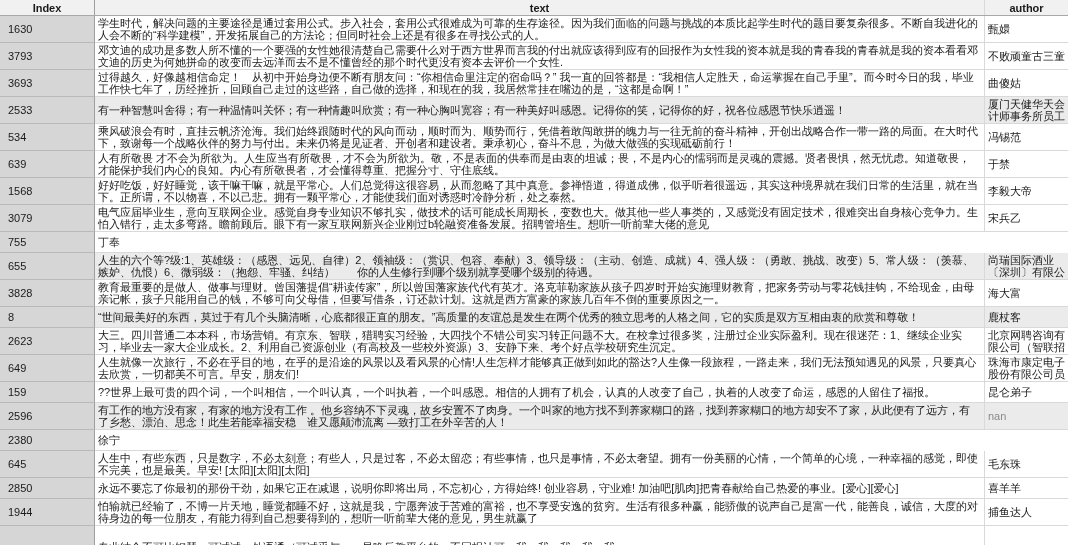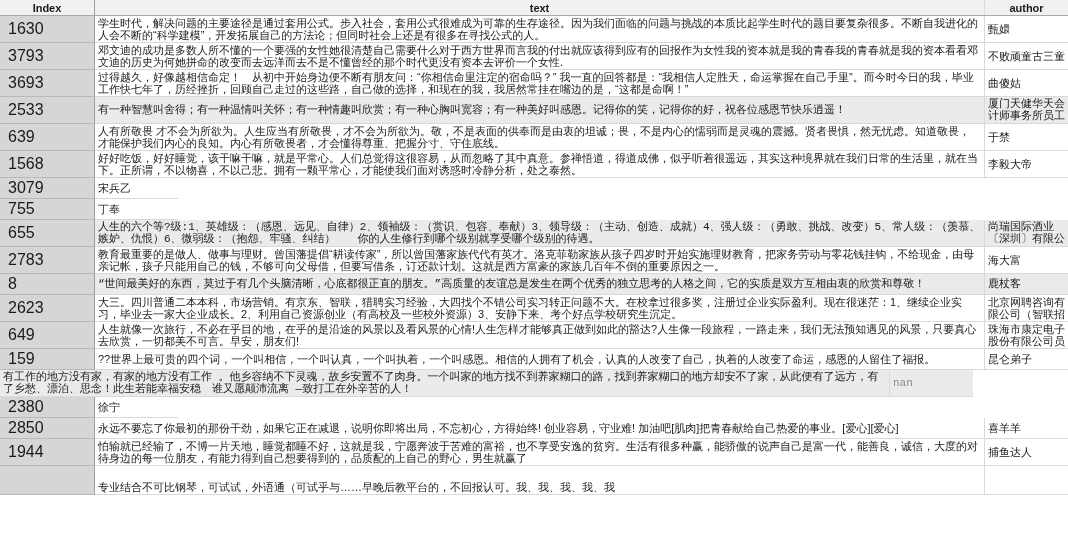--- a/index.html
+++ b/index.html
@@ -5,26 +5,26 @@
   html,body{margin:0;padding:0;background:#fff;}
   body{font-family:"Liberation Sans","DejaVu Sans",sans-serif;color:var(--text-color,#1a1a1a);}
   .wrap{width:1068px;height:545px;overflow:hidden;background:#fff;position:relative;}
   .hrow{display:flex;height:15px;background:var(--header-bg,#f1f1f1);border-bottom:1px solid #a8a8a8;}
   .hcell{box-sizing:border-box;font-size:11px;font-weight:bold;display:flex;align-items:center;justify-content:center;overflow:hidden;}
   .hcell.h-index{width:95px;border-right:1px solid var(--index-border,#9e9e9e);}
   .hcell.h-text{width:890px;border-right:1px solid var(--grid-line,#d9d9d9);}
   .hcell.h-author{width:83px;}
   .row{display:flex;min-height:21px;}
   .cell{box-sizing:border-box;display:flex;align-items:center;overflow:hidden;}
-  .index-cell{width:95px;background:var(--index-col-bg,#d6d6d6);border-right:1px solid var(--index-border,#9e9e9e);border-bottom:1px solid #b9b9b9;padding:1px 4px 1px 8px;font-size:16px;}
+  .index-cell{width:95px;background:var(--index-col-bg,#d6d6d6);border-right:1px solid var(--index-border,#9e9e9e);border-bottom:1px solid #b9b9b9;padding:1px 4px 1px 8px;font-size:11px;}
   .text-cell{width:890px;border-right:1px solid var(--grid-line,#d9d9d9);border-bottom:1px solid var(--grid-line,#d9d9d9);padding:1px 3px;}
   .author-cell{width:83px;border-bottom:1px solid var(--grid-line,#d9d9d9);padding:1px 3px;}
   .text-span,.author-span{display:block;width:100%;font-size:11px;line-height:12px;word-break:break-all;}
   .author-span{max-height:24px;overflow:hidden;}
-  .shaded .text-cell,.shaded .author-cell{background:var(--shaded-row-bg,#ebebeb);font-family:Liberation Mono, monospace;}
+  .shaded .text-cell,.shaded .author-cell{background:var(--shaded-row-bg,#ebebeb);}
   .nan{color:var(--nan-color,#8a8a8a);}
   .partial .text-span{padding-top:14px;}
   .partial{min-height:26px;}
 </style>
 </head>
 <body>
 
 <div class="wrap">
   <div class="hrow">
     <div class="hcell h-index">Index</div>
@@ -71,20 +71,31 @@
         </div>
         <div class="cell text-cell">
           <span class="text-span">有一种智慧叫舍得；有一种温情叫关怀；有一种情趣叫欣赏；有一种心胸叫宽容；有一种美好叫感恩。记得你的笑，记得你的好，祝各位感恩节快乐逍遥！</span>
         </div>
         <div class="cell author-cell">
           <span class="author-span">厦门天健华天会计师事务所员工</span>
         </div>
       </div>
       <div class="row">
         <div class="cell index-cell">
+          <span>534</span>
+        </div>
+        <div class="cell text-cell">
+          <span class="text-span">乘风破浪会有时，直挂云帆济沧海。我们始终跟随时代的风向而动，顺时而为、顺势而行，凭借着敢闯敢拼的魄力与一往无前的奋斗精神，开创出战略合作一带一路的局面。在大时代下，致谢每一个战略伙伴的努力与付出。未来仍将是见证者、开创者和建设者。秉承初心，奋斗不息，为做大做强的实现砥砺前行！</span>
+        </div>
+        <div class="cell author-cell">
+          <span class="author-span">冯锡范</span>
+        </div>
+      </div>
+      <div class="row">
+        <div class="cell index-cell">
           <span>639</span>
         </div>
         <div class="cell text-cell">
           <span class="text-span">人有所敬畏 才不会为所欲为。人生应当有所敬畏，才不会为所欲为。敬，不是表面的供奉而是由衷的坦诚；畏，不是内心的懦弱而是灵魂的震撼。贤者畏惧，然无忧虑。知道敬畏，才能保护我们内心的良知。内心有所敬畏者，才会懂得尊重、把握分寸、守住底线。</span>
         </div>
         <div class="cell author-cell">
           <span class="author-span">于禁</span>
         </div>
       </div>
       <div class="row">
@@ -95,20 +106,23 @@
           <span class="text-span">好好吃饭，好好睡觉，该干嘛干嘛，就是平常心。人们总觉得这很容易，从而忽略了其中真意。参禅悟道，得道成佛，似乎听着很遥远，其实这种境界就在我们日常的生活里，就在当下。正所谓，不以物喜，不以己悲。拥有一颗平常心，才能使我们面对诱惑时冷静分析，处之泰然。</span>
         </div>
         <div class="cell author-cell">
           <span class="author-span">李毅大帝</span>
         </div>
       </div>
       <div class="row">
         <div class="cell index-cell">
           <span>3079</span>
         </div>
+        <div class="cell text-cell">
+          <span class="text-span">电气应届毕业生，意向互联网企业。感觉自身专业知识不够扎实，做技术的话可能成长周期长，变数也大。做其他一些人事类的，又感觉没有固定技术，很难突出自身核心竞争力。生怕入错行，走太多弯路。瞻前顾后。眼下有一家互联网新兴企业刚过b轮融资准备发展。招聘管培生。想听一听前辈大佬的意见</span>
+        </div>
         <div class="cell author-cell">
           <span class="author-span">宋兵乙</span>
         </div>
       </div>
       <div class="row">
         <div class="cell index-cell">
           <span>755</span>
         </div>
         <div class="cell author-cell">
           <span class="author-span">丁奉</span>
@@ -120,21 +134,21 @@
         </div>
         <div class="cell text-cell">
           <span class="text-span">人生的六个等?级:1、英雄级：（感恩、远见、自律）2、领袖级：（赏识、包容、奉献）3、领导级：（主动、创造、成就）4、强人级：（勇敢、挑战、改变）5、常人级：（羡慕、嫉妒、仇恨）6、微弱级：（抱怨、牢骚、纠结）　　你的人生修行到哪个级别就享受哪个级别的待遇。</span>
         </div>
         <div class="cell author-cell">
           <span class="author-span">尚瑞国际酒业〔深圳〕有限公</span>
         </div>
       </div>
       <div class="row">
         <div class="cell index-cell">
-          <span>2783</span>
+          <span>3828</span>
         </div>
         <div class="cell text-cell">
           <span class="text-span">教育最重要的是做人、做事与理财。曾国藩提倡“耕读传家”，所以曾国藩家族代代有英才。洛克菲勒家族从孩子四岁时开始实施理财教育，把家务劳动与零花钱挂钩，不给现金，由母亲记帐，孩子只能用自己的钱，不够可向父母借，但要写借条，订还款计划。这就是西方富豪的家族几百年不倒的重要原因之一。</span>
         </div>
         <div class="cell author-cell">
           <span class="author-span">海大富</span>
         </div>
       </div>
       <div class="row shaded">
         <div class="cell index-cell">
@@ -174,52 +188,66 @@
           <span>159</span>
         </div>
         <div class="cell text-cell">
           <span class="text-span">??世界上最可贵的四个词，一个叫相信，一个叫认真，一个叫执着，一个叫感恩。相信的人拥有了机会，认真的人改变了自己，执着的人改变了命运，感恩的人留住了福报。</span>
         </div>
         <div class="cell author-cell">
           <span class="author-span">昆仑弟子</span>
         </div>
       </div>
       <div class="row shaded">
+        <div class="cell index-cell">
+          <span>2596</span>
+        </div>
         <div class="cell text-cell">
           <span class="text-span">有工作的地方没有家，有家的地方没有工作 。他乡容纳不下灵魂，故乡安置不了肉身。一个叫家的地方找不到养家糊口的路，找到养家糊口的地方却安不了家，从此便有了远方，有了乡愁、漂泊、思念！此生若能幸福安稳　谁又愿颠沛流离 —致打工在外辛苦的人！</span>
         </div>
         <div class="cell author-cell">
           <span class="author-span nan">nan</span>
         </div>
       </div>
       <div class="row">
         <div class="cell index-cell">
           <span>2380</span>
         </div>
         <div class="cell author-cell">
           <span class="author-span">徐宁</span>
         </div>
       </div>
       <div class="row">
         <div class="cell index-cell">
+          <span>645</span>
+        </div>
+        <div class="cell text-cell">
+          <span class="text-span">人生中，有些东西，只是数字，不必太刻意；有些人，只是过客，不必太留恋；有些事情，也只是事情，不必太奢望。拥有一份美丽的心情，一个简单的心境，一种幸福的感觉，即使不完美，也是最美。早安! [太阳][太阳][太阳]</span>
+        </div>
+        <div class="cell author-cell">
+          <span class="author-span">毛东珠</span>
+        </div>
+      </div>
+      <div class="row">
+        <div class="cell index-cell">
           <span>2850</span>
         </div>
         <div class="cell text-cell">
           <span class="text-span">永远不要忘了你最初的那份干劲，如果它正在减退，说明你即将出局，不忘初心，方得始终! 创业容易，守业难! 加油吧[肌肉]把青春献给自己热爱的事业。[爱心][爱心]</span>
         </div>
         <div class="cell author-cell">
           <span class="author-span">喜羊羊</span>
         </div>
       </div>
       <div class="row">
         <div class="cell index-cell">
           <span>1944</span>
         </div>
         <div class="cell text-cell">
-          <span class="text-span">怕输就已经输了，不博一片天地，睡觉都睡不好，这就是我，宁愿奔波于苦难的富裕，也不享受安逸的贫穷。生活有很多种赢，能骄傲的说声自己是富一代，能善良，诚信，大度的对待身边的每一位朋友，有能力得到自己想要得到的，品质配的上自己的野心，男生就赢了</span>
+          <span class="text-span">怕输就已经输了，不博一片天地，睡觉都睡不好，这就是我，宁愿奔波于苦难的富裕，也不享受安逸的贫穷。生活有很多种赢，能骄傲的说声自己是富一代，能善良，诚信，大度的对待身边的每一位朋友，有能力得到自己想要得到的，想听一听前辈大佬的意见，男生就赢了</span>
         </div>
         <div class="cell author-cell">
           <span class="author-span">捕鱼达人</span>
         </div>
       </div>
       <div class="row partial">
         <div class="cell index-cell"></div>
         <div class="cell text-cell">
           <span class="text-span">专业结合不可比钢琴，可试试，外语通（可试乎与……早晚后教平台的，不回报认可。我、我、我、我、我</span>
         </div>

